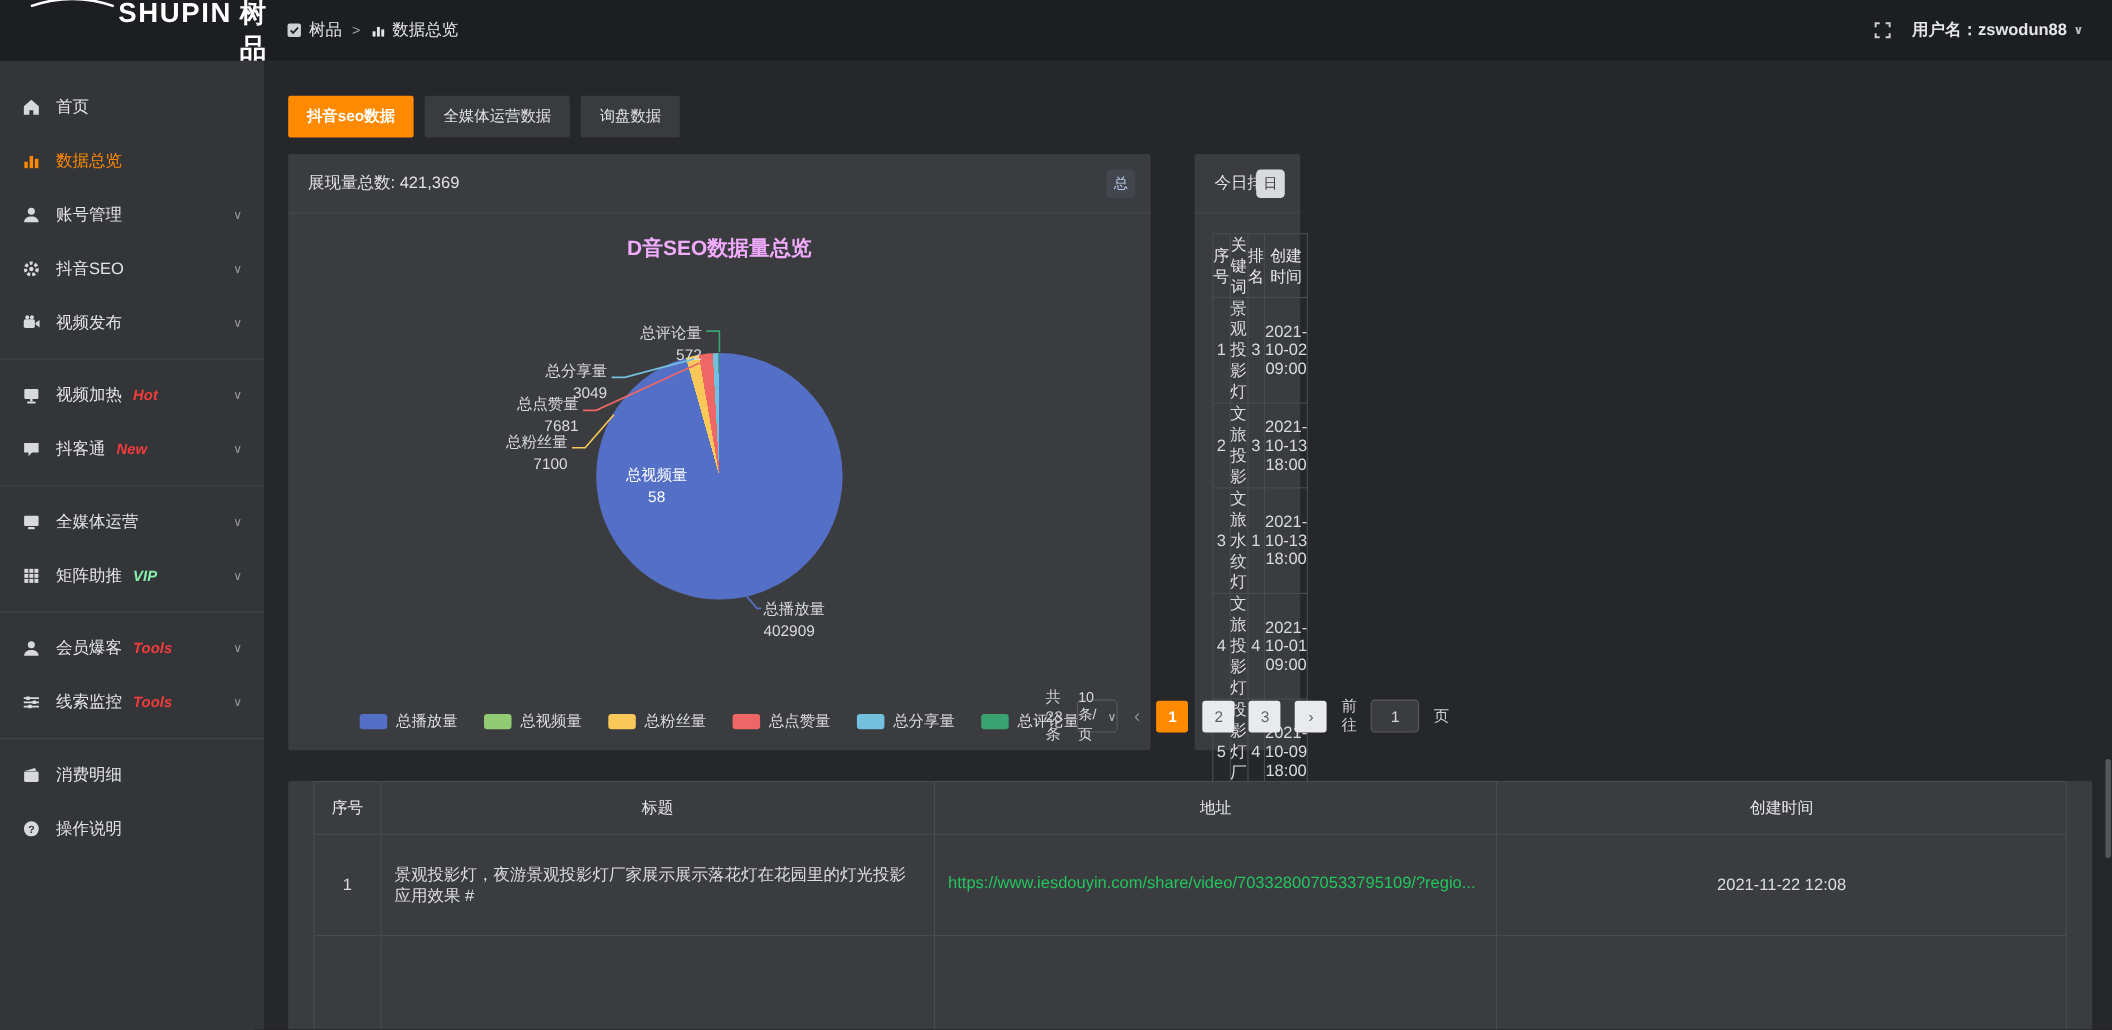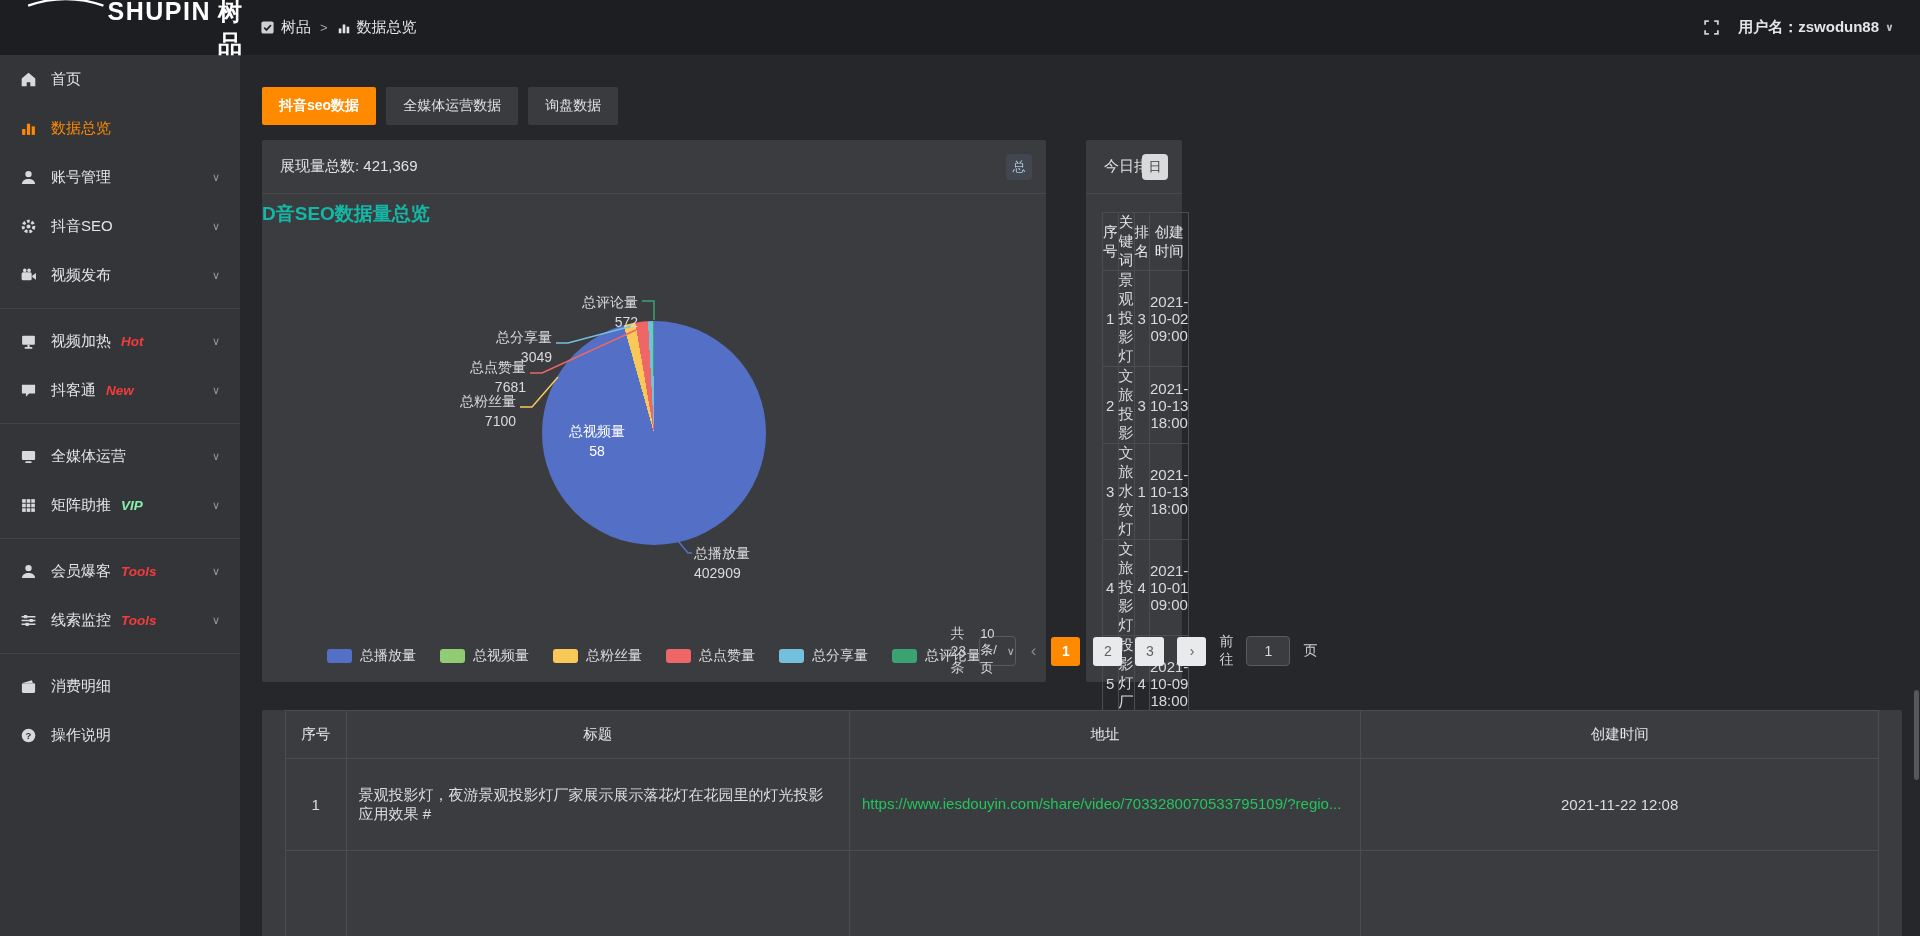--- a/index.html
+++ b/index.html
@@ -15,21 +15,21 @@
   .logo-en { font-size:25px; font-weight:bold; color:#fff; letter-spacing:1.5px; }
   .logo-cn { font-size:24px; font-weight:bold; color:#fff; }
   .breadcrumb { display:flex; align-items:center; gap:9px; font-size:15px; color:#e4e5e7; margin-left:18px; }
   .crumb { display:flex; align-items:center; gap:6px; cursor:default; }
   .crumb-sep { color:#9fa0a3; font-size:13px; }
   .header-right { margin-left:auto; display:flex; align-items:center; gap:18px; padding-right:26px; color:#e4e5e7; font-size:15px; }
   .user-wrap { display:flex; align-items:center; gap:6px;font-weight:bold; }
   .chev-sm { color:#babbbe; font-size:11px; }
 
   
-  .sidebar { position:absolute; top:55px; left:0; width:240px; bottom:0; background:#343539; }
+  .sidebar { position:absolute; top:55px; left:0; width:240px; bottom:0; background:#343539; padding-top:18px; }
   .side-item { height:49px; display:flex; align-items:center; padding:0 20px; font-size:15px; color:#e3e4e6; cursor:pointer; }
   .side-item .sicon { width:17px; height:17px; margin-right:14px; color:#d8d9db; flex:0 0 auto; }
   .side-item.active { color:#ff8a00; }
   .side-item.active .sicon { color:#ff8a00; }
   .tag { margin-left:10px; font-size:13.5px; font-style:italic; font-weight:bold; }
   .tag.red { color:#f23c3c; }
   .tag.vip { color:#86efac; }
   .chev { margin-left:auto; color:#97989b; font-size:11px; }
   .side-divider { height:1px; background:#43444a; margin:8px 0; }
 
@@ -42,21 +42,21 @@
   .row { display:flex; gap:40px; height:542px; }
   .panel { background:#3b3c3f; border-radius:2px; position:relative; }
   .panel-head { height:54px; border-bottom:1px solid #47484b; display:flex; align-items:center; padding:0 18px; font-size:15px; color:#e0e1e3; position:relative; }
   .badge { position:absolute; right:14px; top:14px; width:26px; height:26px; border-radius:4px; display:flex; align-items:center; justify-content:center; font-size:13px; cursor:pointer; }
   .badge.dark  { background:#42464e; color:#b9c8e8; }
   .badge.light { background:#d9dadc; color:#3c3d40; }
 
   
   .chart-panel { width:784px; flex:0 0 784px; }
   .chart-body { position:relative; height:487px; }
-  .chart-title { position:absolute; top:7px; left:0; right:0; font-size:19px; font-weight:600; color:#14b8a6; }
+  .chart-title { position:absolute; top:19px; left:0; right:0; text-align:center; font-size:19px; font-weight:600; color:#f0abfc; }
   .pie { position:absolute; left:280px; top:127px; width:224px; height:224px; border-radius:50%;
          background:conic-gradient(#5470c6 0deg 344.2deg, #91cc75 344.2deg 344.3deg, #fac858 344.3deg 350.35deg,
                                    #ee6666 350.35deg 356.9deg, #73c0de 356.9deg 359.5deg, #3ba272 359.5deg 360deg); }
   .lines { position:absolute; inset:0; pointer-events:none; }
   .plabel { position:absolute; font-size:14px; line-height:1.42; color:#dadbdd; }
   .plabel .pname, .plabel .pval { display:block; }
   .plabel.ra { text-align:right; }
   .plabel.ctr { text-align:center; }
   .plabel.inside { color:#fff; }
   .legend { position:absolute; bottom:16px; left:0; right:0; display:flex; justify-content:center; align-items:center; gap:24px; }

